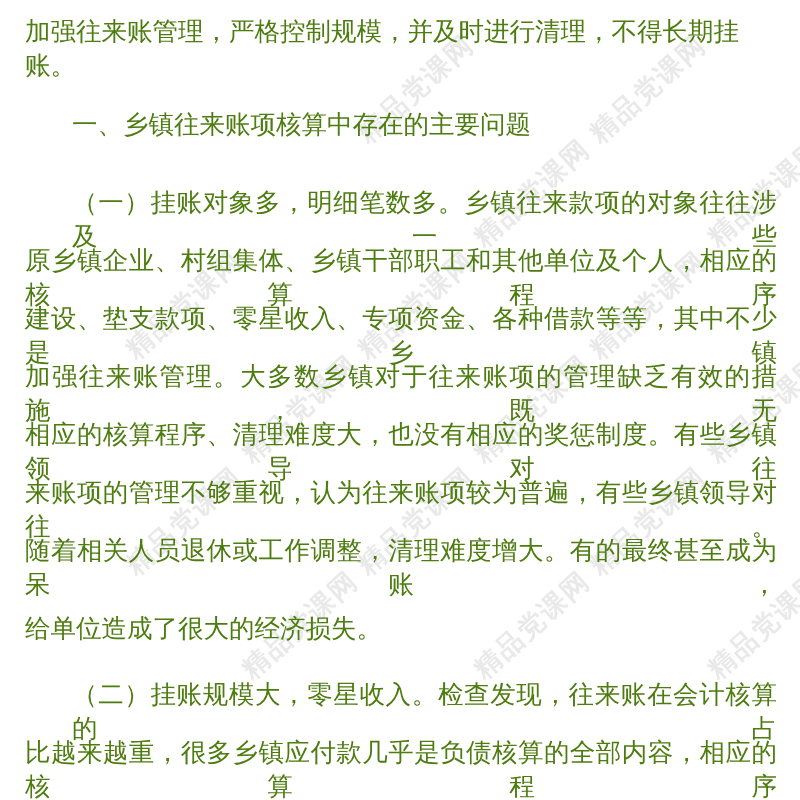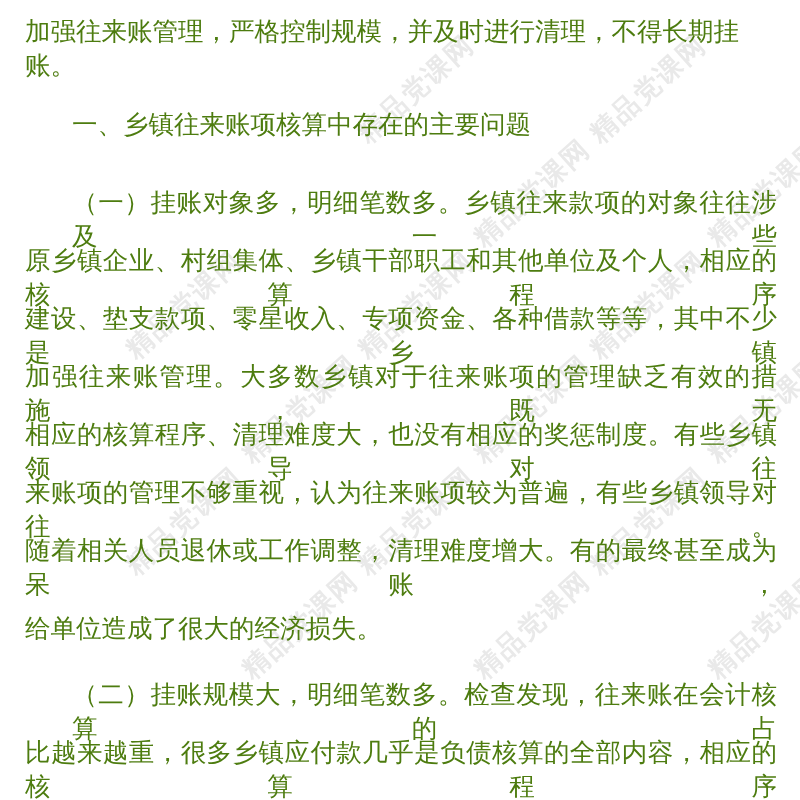--- a/index.html
+++ b/index.html
@@ -102,16 +102,16 @@
       <div class="doc-line justify last-of-para" style="top: 14px;">加强往来账管理，严格控制规模，并及时进行清理，不得长期挂账。</div>
       <div class="doc-line heading last-of-para" style="top: 100px;">一、乡镇往来账项核算中存在的主要问题</div>
       <div class="doc-line justify indent" style="top: 185px;">（一）挂账对象多，明细笔数多。乡镇往来款项的对象往往涉及一些</div>
       <div class="doc-line justify" style="top: 243px;">原乡镇企业、村组集体、乡镇干部职工和其他单位及个人，相应的核算程序</div>
       <div class="doc-line justify" style="top: 301px;">建设、垫支款项、零星收入、专项资金、各种借款等等，其中不少是乡镇</div>
       <div class="doc-line justify" style="top: 359px;">加强往来账管理。大多数乡镇对于往来账项的管理缺乏有效的措施，既无</div>
       <div class="doc-line justify" style="top: 417px;">相应的核算程序、清理难度大，也没有相应的奖惩制度。有些乡镇领导对往</div>
       <div class="doc-line justify" style="top: 475px;">来账项的管理不够重视，认为往来账项较为普遍，有些乡镇领导对往。</div>
       <div class="doc-line justify" style="top: 533px;">随着相关人员退休或工作调整，清理难度增大。有的最终甚至成为呆账，</div>
       <div class="doc-line last-of-para" style="top: 591px; margin-top: 20px;">给单位造成了很大的经济损失。</div>
-      <div class="doc-line justify indent" style="top: 677px;">（二）挂账规模大，明细笔数多。检查发现，往来账在会计核算的占</div>
+      <div class="doc-line justify indent" style="top: 677px;">（二）挂账规模大，零星收入。检查发现，往来账在会计核算的占</div>
       <div class="doc-line justify" style="top: 735px;">比越来越重，很多乡镇应付款几乎是负债核算的全部内容，相应的核算程序</div>
     </div>
 </div>
 
 </body></html>

